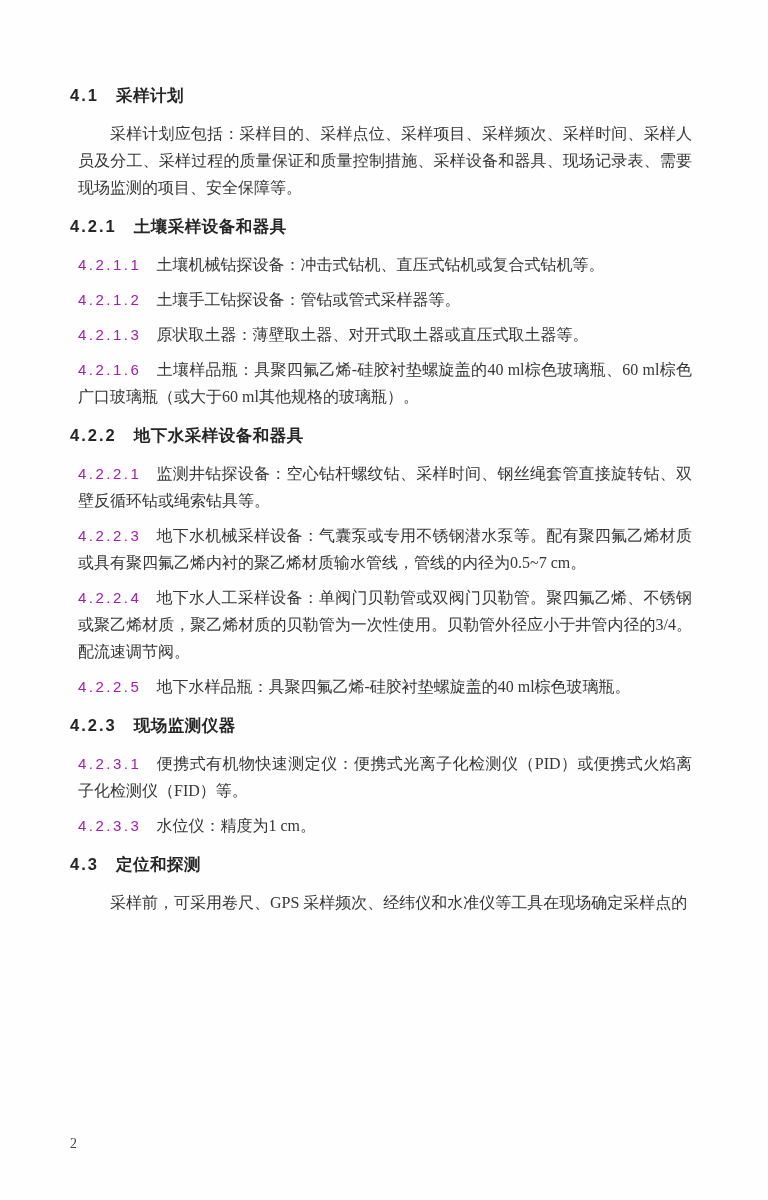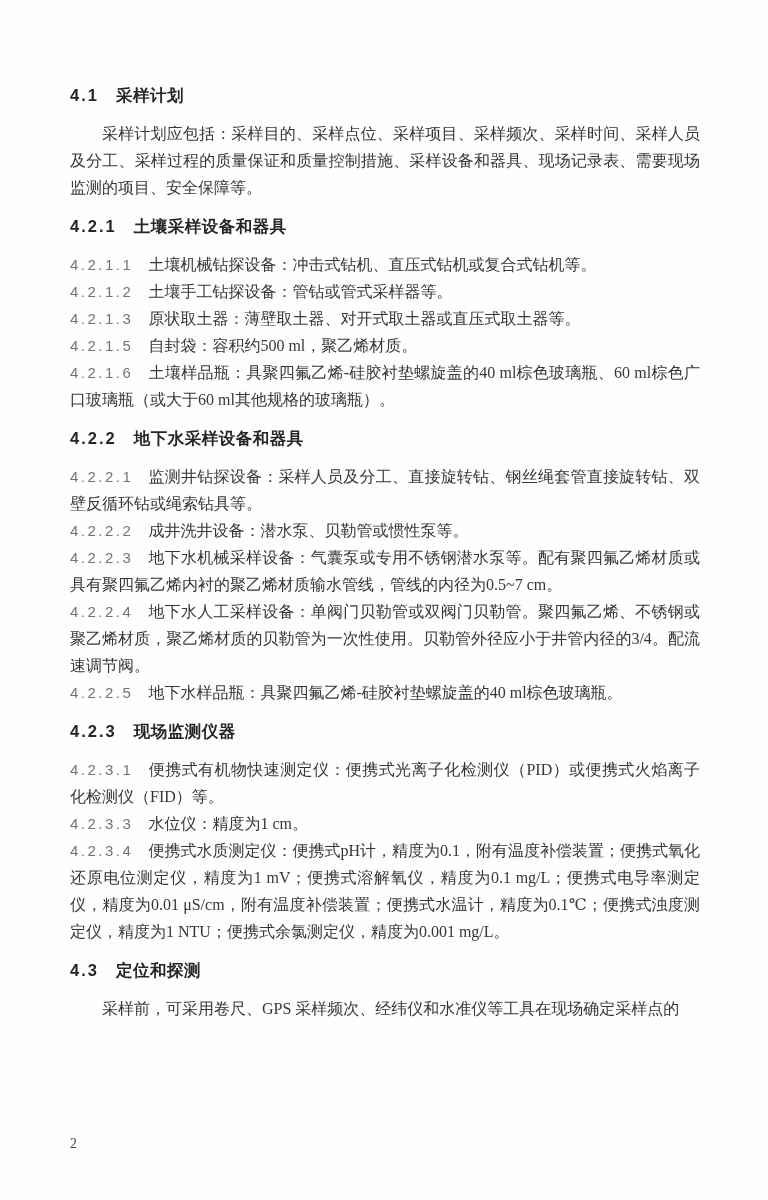--- a/index.html
+++ b/index.html
@@ -32,33 +32,33 @@
     letter-spacing: 0.5px;
   }
   .content .blk-h2:first-child { margin-top: 0; }
   .blk-h2 + .blk-h3, .blk-h2 + .blk-h2, .blk-h3 + .blk-h3 { margin-top: 11px; text-decoration: underline; }
   .blk-p, .blk-clause {
     font-family: "Liberation Serif", "DejaVu Serif", serif;
     font-size: 16px;
     line-height: 27px;
     color: #363636;
     text-align: justify;
-    margin: 0;
+    margin: 8px;
   }
   .blk-p { text-indent: 2em; }
   .blk-h2 .num, .blk-h3 .num {
     letter-spacing: 2px;
     margin-right: 17px;
   }
   .blk-clause .num {
     font-family: "Liberation Sans", "DejaVu Sans", sans-serif;
     font-size: 15px;
     letter-spacing: 2.5px;
     margin-right: 15px;
-    color: #737373;
+    color: #a21caf;
     white-space: nowrap;
   }
   .page-number {
     position: absolute;
     left: 70px;
     top: 1136px;
     font-family: "Liberation Serif", "DejaVu Serif", serif;
     font-size: 14px;
     color: #444444;
   }
@@ -67,29 +67,26 @@
 <body>
 
 <div class="page">
   <div class="content">
       <p class="blk blk-h2"><span class="num">4.1</span><span class="txt">采样计划</span></p>
       <p class="blk blk-p"><span class="txt">采样计划应包括：采样目的、采样点位、采样项目、采样频次、采样时间、采样人员及分工、采样过程的质量保证和质量控制措施、采样设备和器具、现场记录表、需要现场监测的项目、安全保障等。</span></p>
       <p class="blk blk-h3"><span class="num">4.2.1</span><span class="txt">土壤采样设备和器具</span></p>
       <p class="blk blk-clause"><span class="num">4.2.1.1</span><span class="txt">土壤机械钻探设备：冲击式钻机、直压式钻机或复合式钻机等。</span></p>
       <p class="blk blk-clause"><span class="num">4.2.1.2</span><span class="txt">土壤手工钻探设备：管钻或管式采样器等。</span></p>
       <p class="blk blk-clause"><span class="num">4.2.1.3</span><span class="txt">原状取土器：薄壁取土器、对开式取土器或直压式取土器等。</span></p>
-      <p class="blk blk-clause"><span class="num">4.2.1.5</span><span class="txt">自封袋：容积约500 ml，聚乙烯材质。</span></p>
       <p class="blk blk-clause"><span class="num">4.2.1.6</span><span class="txt">土壤样品瓶：具聚四氟乙烯-硅胶衬垫螺旋盖的40 ml棕色玻璃瓶、60 ml棕色广口玻璃瓶（或大于60 ml其他规格的玻璃瓶）。</span></p>
       <p class="blk blk-h3"><span class="num">4.2.2</span><span class="txt">地下水采样设备和器具</span></p>
-      <p class="blk blk-clause"><span class="num">4.2.2.1</span><span class="txt">监测井钻探设备：采样人员及分工、直接旋转钻、钢丝绳套管直接旋转钻、双壁反循环钻或绳索钻具等。</span></p>
-      <p class="blk blk-clause"><span class="num">4.2.2.2</span><span class="txt">成井洗井设备：潜水泵、贝勒管或惯性泵等。</span></p>
+      <p class="blk blk-clause"><span class="num">4.2.2.1</span><span class="txt">监测井钻探设备：空心钻杆螺纹钻、采样时间、钢丝绳套管直接旋转钻、双壁反循环钻或绳索钻具等。</span></p>
       <p class="blk blk-clause"><span class="num">4.2.2.3</span><span class="txt">地下水机械采样设备：气囊泵或专用不锈钢潜水泵等。配有聚四氟乙烯材质或具有聚四氟乙烯内衬的聚乙烯材质输水管线，管线的内径为0.5~7 cm。</span></p>
       <p class="blk blk-clause"><span class="num">4.2.2.4</span><span class="txt">地下水人工采样设备：单阀门贝勒管或双阀门贝勒管。聚四氟乙烯、不锈钢或聚乙烯材质，聚乙烯材质的贝勒管为一次性使用。贝勒管外径应小于井管内径的3/4。配流速调节阀。</span></p>
       <p class="blk blk-clause"><span class="num">4.2.2.5</span><span class="txt">地下水样品瓶：具聚四氟乙烯-硅胶衬垫螺旋盖的40 ml棕色玻璃瓶。</span></p>
       <p class="blk blk-h3"><span class="num">4.2.3</span><span class="txt">现场监测仪器</span></p>
       <p class="blk blk-clause"><span class="num">4.2.3.1</span><span class="txt">便携式有机物快速测定仪：便携式光离子化检测仪（PID）或便携式火焰离子化检测仪（FID）等。</span></p>
       <p class="blk blk-clause"><span class="num">4.2.3.3</span><span class="txt">水位仪：精度为1 cm。</span></p>
-      <p class="blk blk-clause"><span class="num">4.2.3.4</span><span class="txt">便携式水质测定仪：便携式pH计，精度为0.1，附有温度补偿装置；便携式氧化还原电位测定仪，精度为1 mV；便携式溶解氧仪，精度为0.1 mg/L；便携式电导率测定仪，精度为0.01 μS/cm，附有温度补偿装置；便携式水温计，精度为0.1℃；便携式浊度测定仪，精度为1 NTU；便携式余氯测定仪，精度为0.001 mg/L。</span></p>
       <p class="blk blk-h2"><span class="num">4.3</span><span class="txt">定位和探测</span></p>
       <p class="blk blk-p"><span class="txt">采样前，可采用卷尺、GPS 采样频次、经纬仪和水准仪等工具在现场确定采样点的</span></p>
     </div>
   <div class="page-number">2</div>
 </div>
 
 </body></html>

